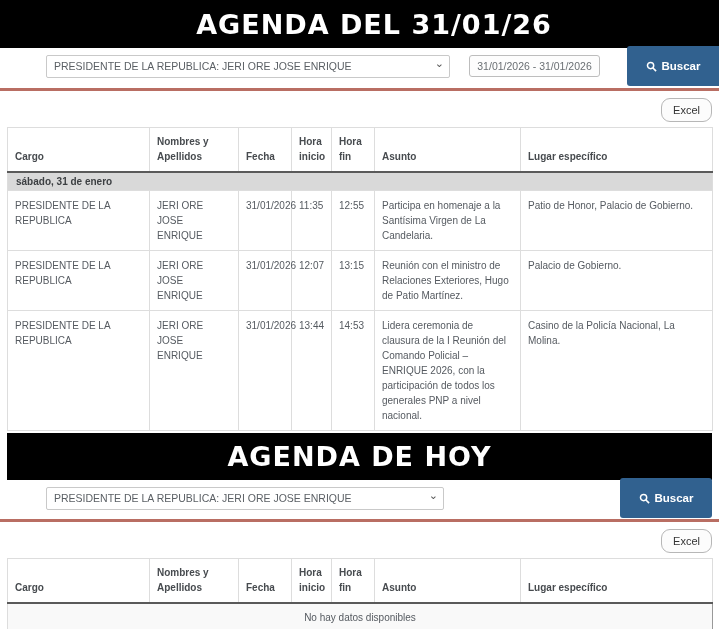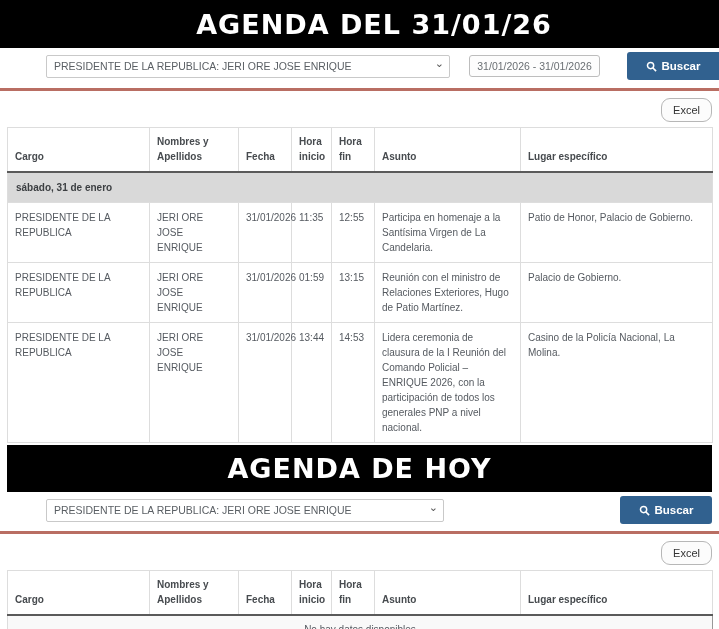--- a/index.html
+++ b/index.html
@@ -60,21 +60,21 @@
     cursor: pointer;
   }
   .date-1 { width: 131px; margin-left: 19px; justify-content: center; }
   .date-2 { width: 120px; margin-left: 27px; }
   .btn-buscar {
     background: #31618f;
     color: #fff;
     font-weight: bold;
     font-size: 11.5px;
     border: none; border-radius: 3px;
-    height: 28px; width: 92px;
+    height: 40px; width: 92px;
     display: flex; align-items: center; justify-content: center; gap: 5px;
     cursor: pointer;
     font-family: "Liberation Sans", sans-serif;
   }
   .buscar-1 { margin-left: auto; border-top-right-radius: 0; border-bottom-right-radius: 0; }
   .buscar-2 { margin-left: auto; margin-right: 7px; }
 
   .red-divider {
     border: none;
     border-top: 3px solid #b96e63;
@@ -125,21 +125,21 @@
     border-right: 1px solid #ddd;
     border-bottom: 1px solid #ddd;
     line-height: 1.5;
     color: #555a60;
   }
   table.agenda td:first-child { border-left: 1px solid #ddd; }
   tr.group-row td {
     background: #d9d9d9;
     color: #3c3f42;
     font-weight: 600;
-    padding: 7px 8px;
+    padding: 1px 8px;
     border-left: 1px solid #ddd; border-right: 1px solid #ddd;
   }
   tr.empty-row td {
     text-align: center;
     background: #f9f9f9;
     padding: 6px;
     border-bottom: 2px solid #5a5a5a;
     border-left: 1px solid #999; border-right: 1px solid #999;
     color: #555a60;
   }
@@ -211,21 +211,21 @@
       <td>31/01/2026</td>
       <td>11:35</td>
       <td>12:55</td>
       <td>Participa en homenaje a la Santísima Virgen de La Candelaria.</td>
       <td>Patio de Honor, Palacio de Gobierno.</td>
     </tr>
     <tr>
       <td>PRESIDENTE DE LA REPUBLICA</td>
       <td>JERI ORE JOSE ENRIQUE</td>
       <td>31/01/2026</td>
-      <td>01:59</td>
+      <td>12:07</td>
       <td>13:15</td>
       <td>Reunión con el ministro de Relaciones Exteriores, Hugo de Patio Martínez.</td>
       <td>Palacio de Gobierno.</td>
     </tr>
     <tr>
       <td>PRESIDENTE DE LA REPUBLICA</td>
       <td>JERI ORE JOSE ENRIQUE</td>
       <td>31/01/2026</td>
       <td>13:44</td>
       <td>14:53</td>

